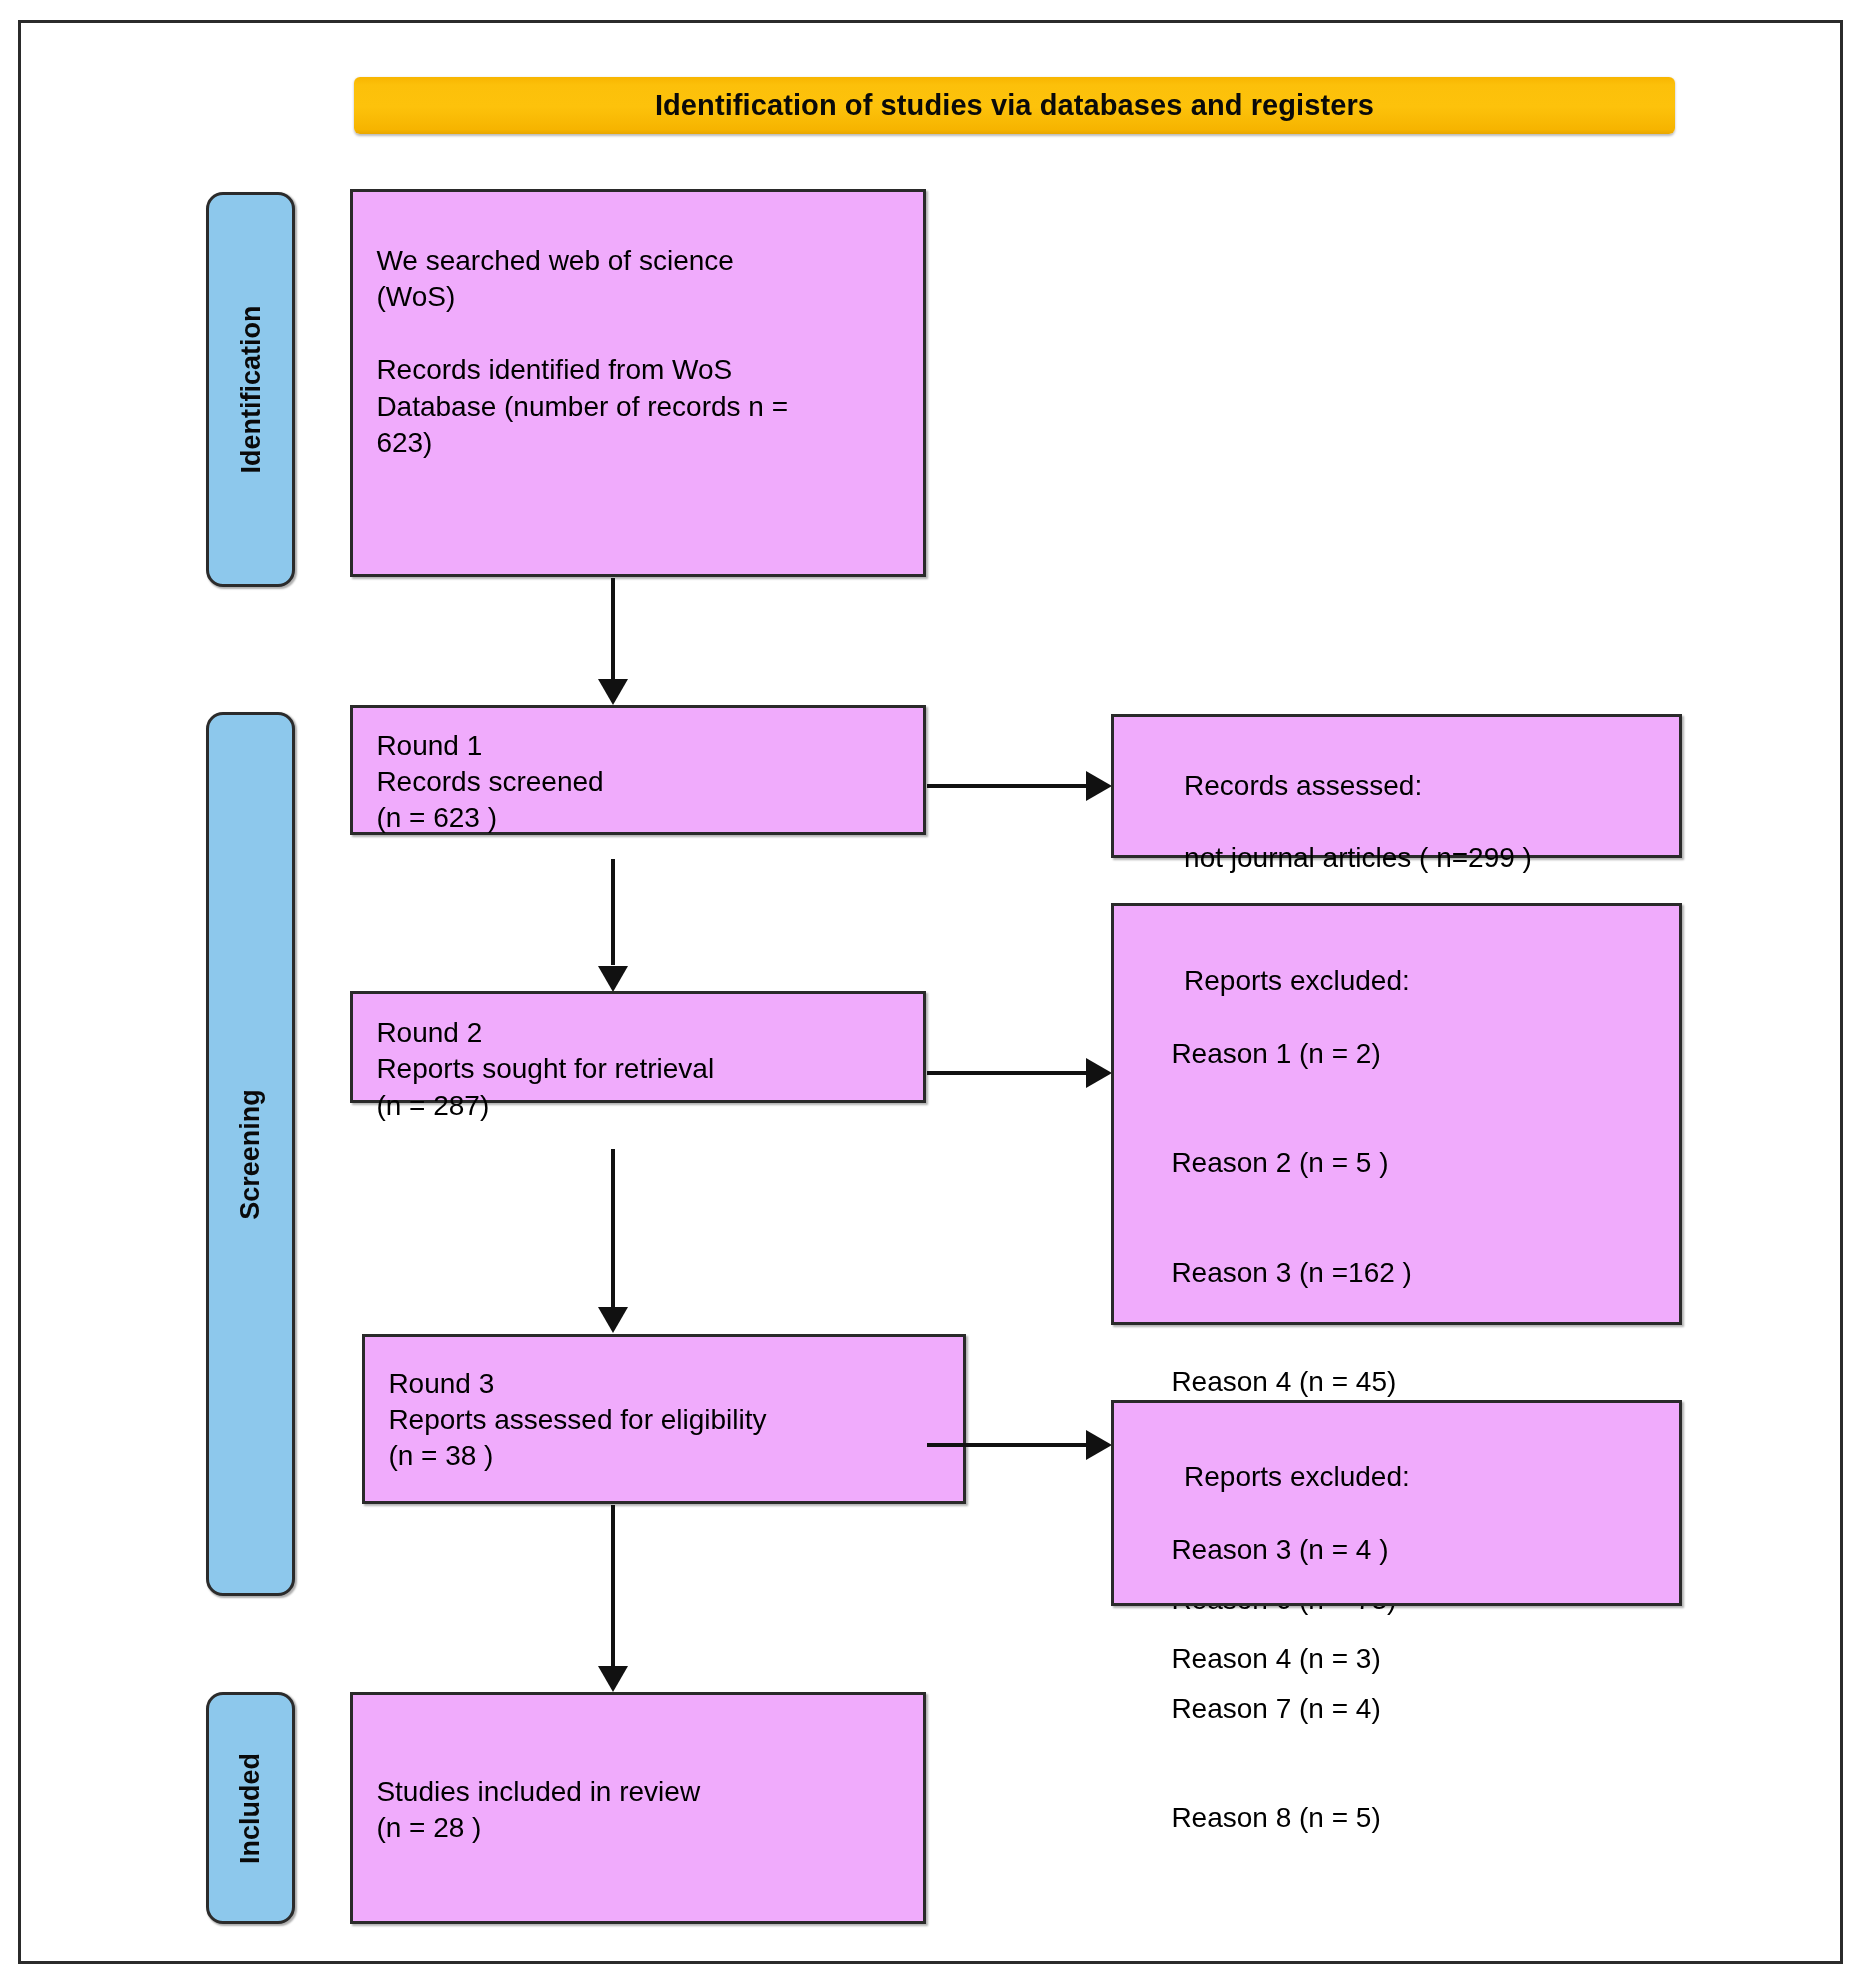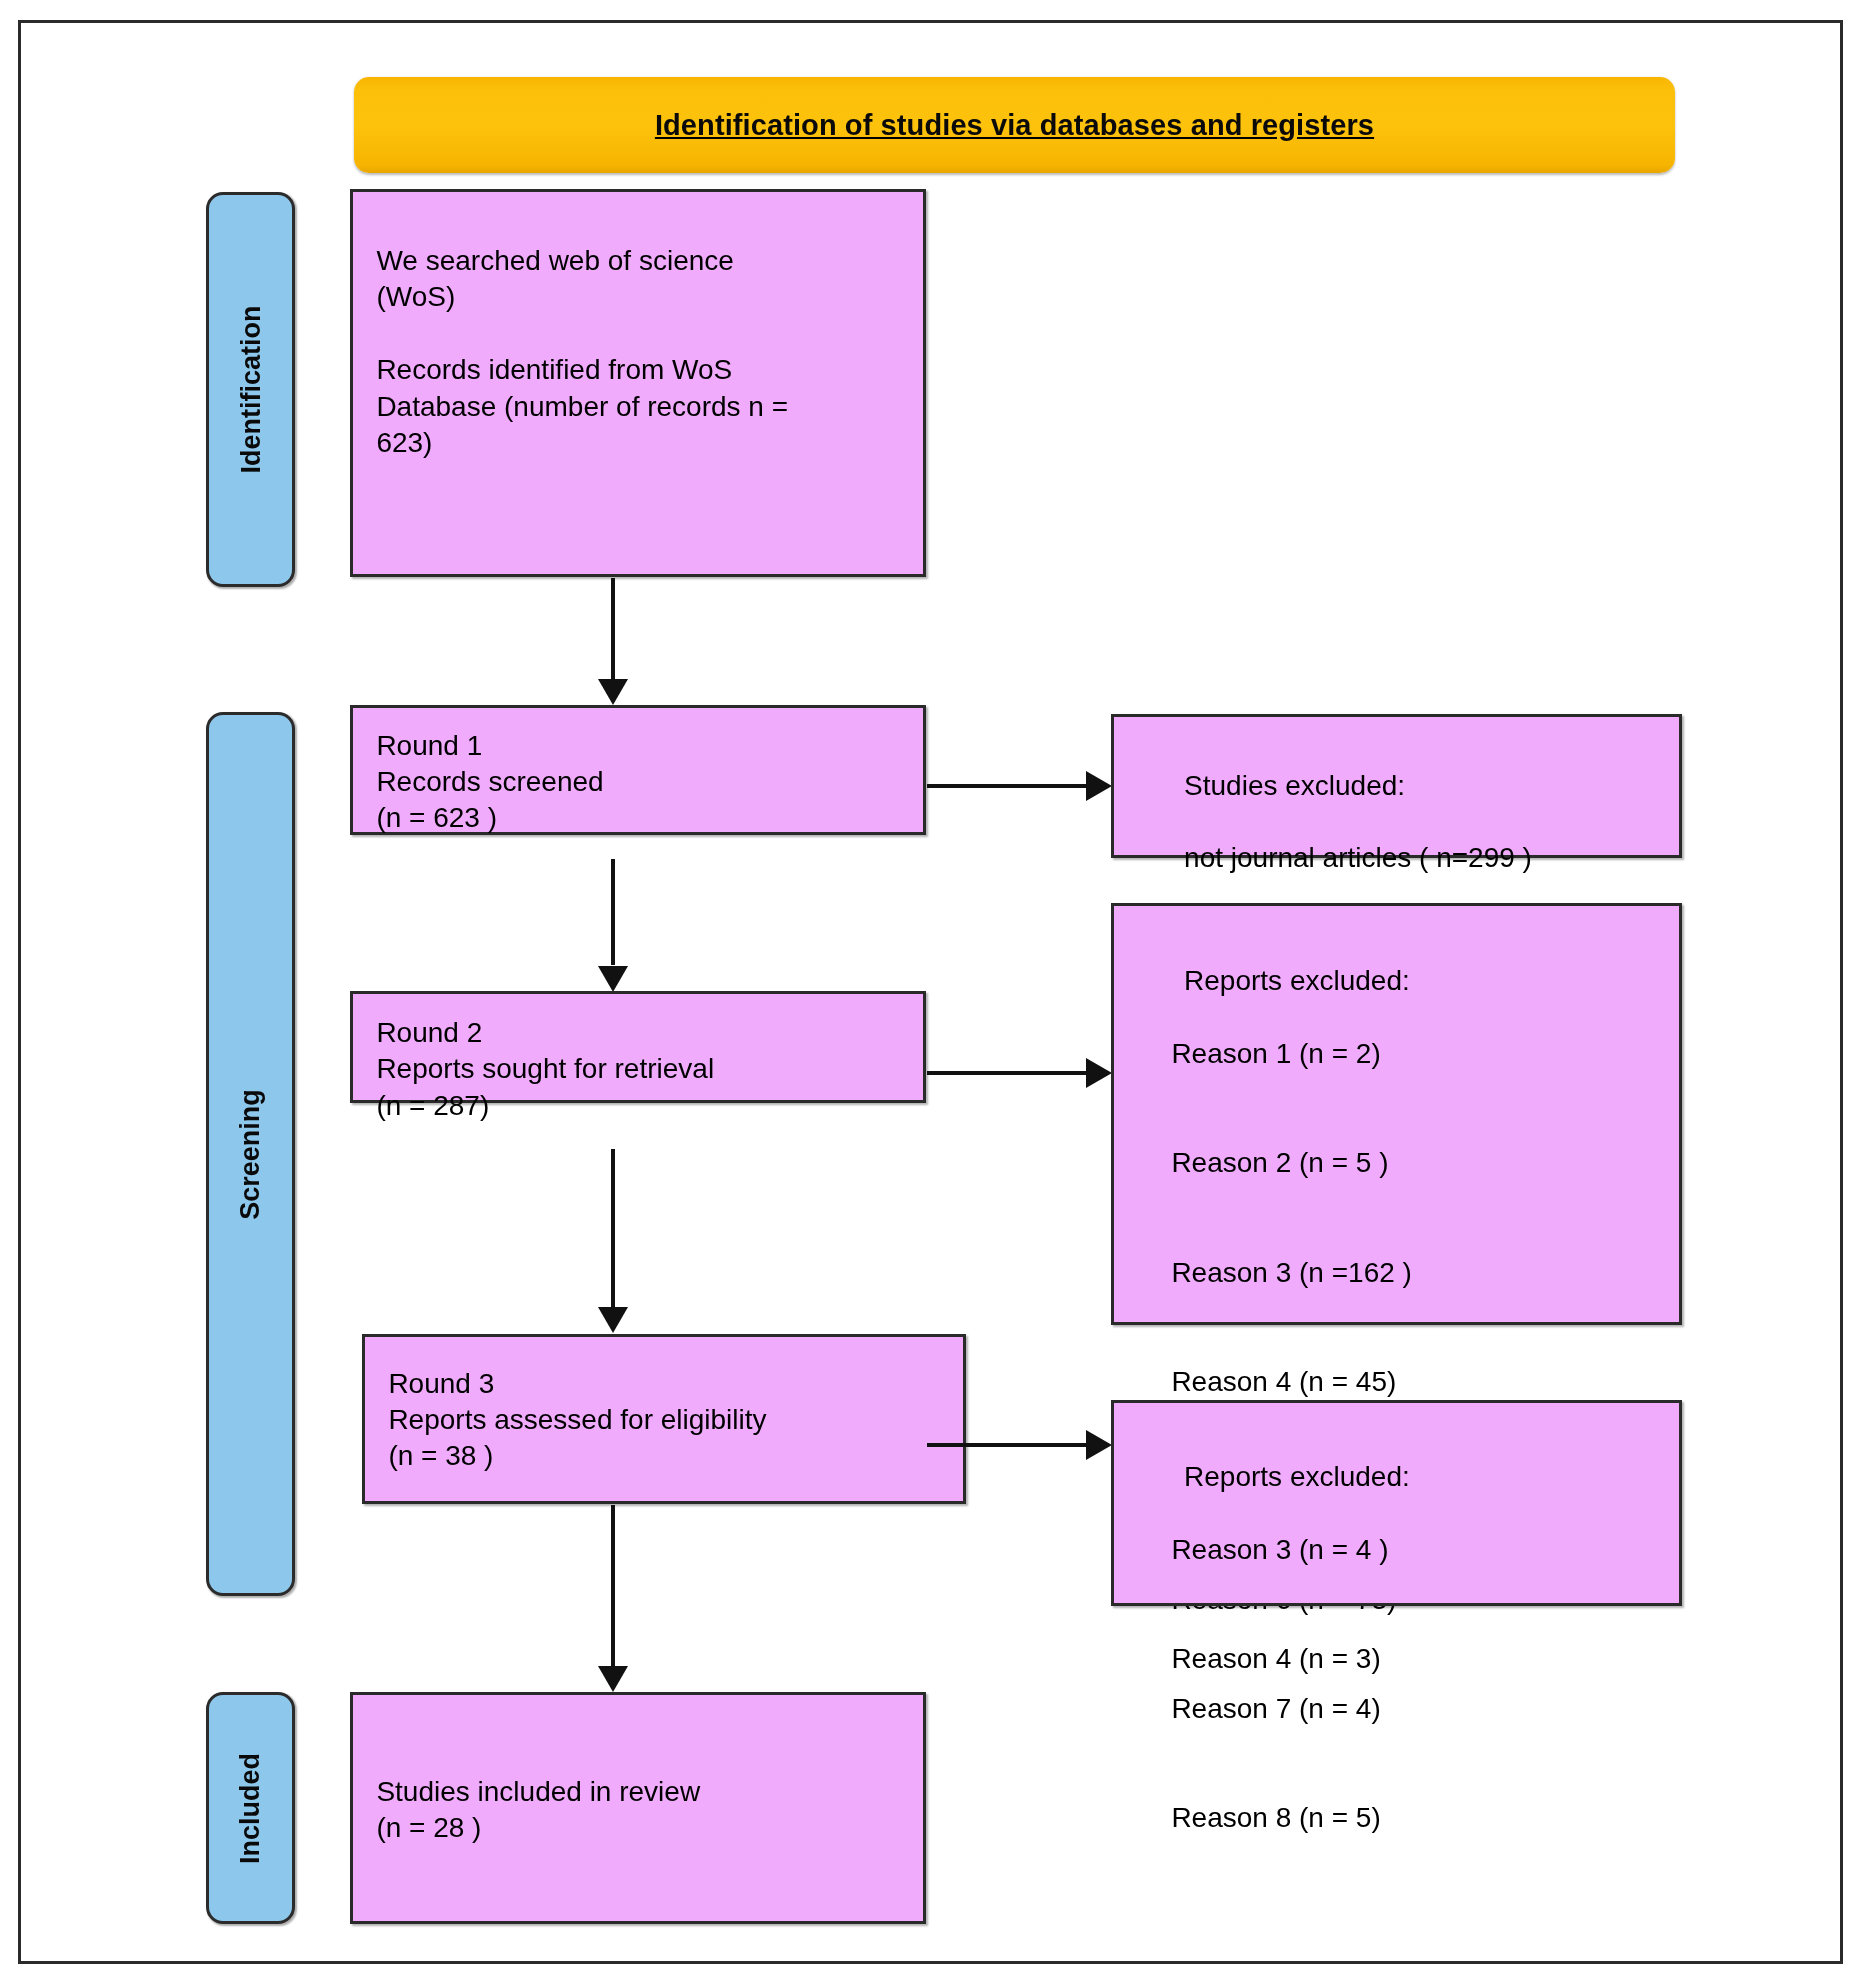--- a/index.html
+++ b/index.html
@@ -31,29 +31,28 @@
     box-sizing: border-box;
     background: #ffffff;
   }
 
   
   .header-banner {
     position: absolute;
     left: 354px;
     top: 77px;
     width: 1321px;
-    height: 96px;
+    height: 57px;
     background: linear-gradient(180deg, #f8b500 0%, #fcc00a 14%, #fdc20b 52%, #f6b400 92%, #e8a600 100%);
-    border-radius: 15px;
+    border-radius: 6px;
     box-shadow: 0 1.9px 2.6px rgba(0,0,0,0.28);
     display: flex;
     align-items: center;
     justify-content: center;
     box-sizing: border-box;
-    text-decoration: underline;
   }
   .header-banner-text {
     font-size: 29px;
     font-weight: bold;
     color: #0a0a0a;
     letter-spacing: 0.1px;
     text-align: center;
     white-space: nowrap;
   }
 
@@ -196,21 +195,21 @@
 Records screened
 (n = 623 )</div>
   </div>
 
   <div class="arrow-h-line" style="left:927px; top:784px; width:160px;"></div>
   <div class="arrow-h-head" style="left:1086px; top:771px;"></div>
   <div class="arrow-v-stub" style="left:927px; top:784px; height:1.3px;"></div>
 
   <div class="flow-box" id="box-excluded1">
     <div class="flow-box-body">
-      <span>Studies excluded:</span><br>
+      <span>Records assessed:</span><br>
       <span>not journal articles ( n=299 )</span><br>
       <span>not accessed (n = 37)</span>
     </div>
   </div>
 
   <div class="arrow-v-line" style="left:611px; top:859px; height:106px;"></div>
   <div class="arrow-v-head" style="left:598px; top:966px;"></div>
 
   <div class="flow-box" id="box-round2">
     <div class="flow-box-body">Round 2

